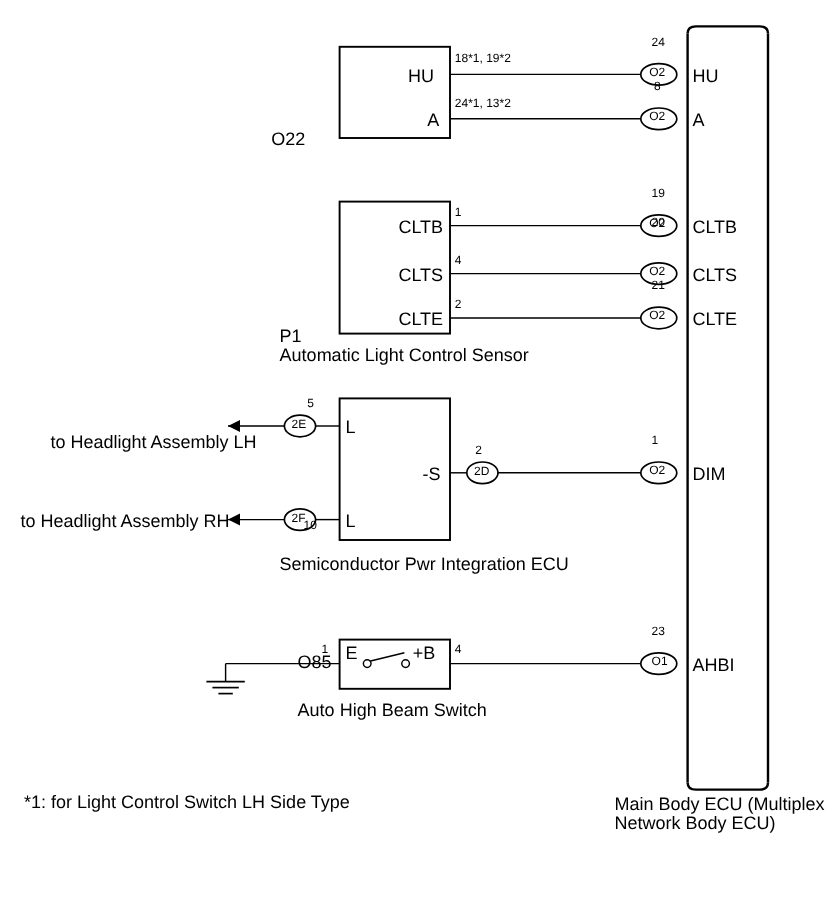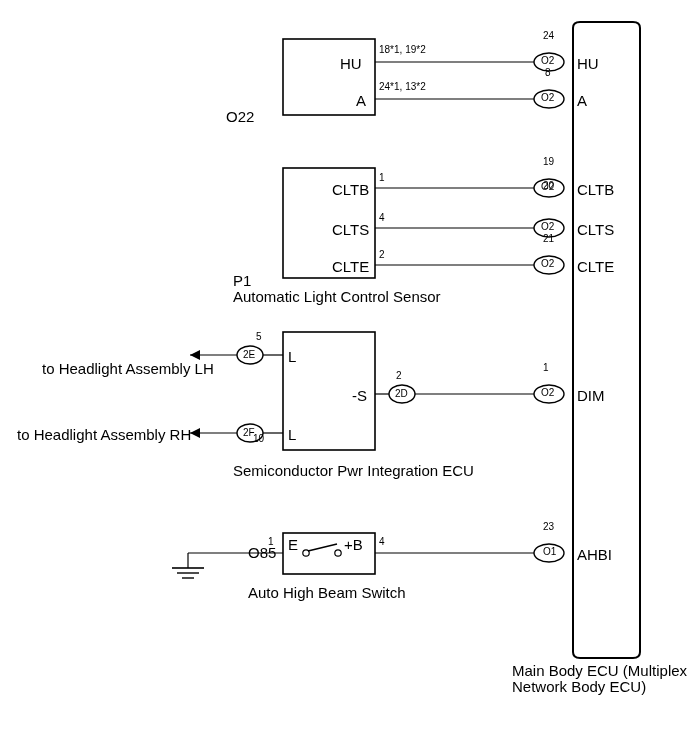--- a/index.html
+++ b/index.html
@@ -128,13 +128,14 @@
   <div class="lbl" style="left:248px;top:544px;">O85</div>
   <div class="lbl" style="left:248px;top:584px;">Auto High Beam Switch</div>
 
   <div class="lbl sm" style="left:543px;top:521px;">23</div>
   <div class="lbl sm" style="left:527px;top:546px;margin-left:16px;">O1</div>
   <div class="lbl" style="left:577px;top:546px;">AHBI</div>
 
   <div class="lbl" style="left:512px;top:662px;">Main Body ECU (Multiplex</div>
   <div class="lbl" style="left:512px;top:678px;">Network Body ECU)</div>
 
+  <div class="lbl" style="left:20px;top:660px;">*1: for Light Control Switch LH Side Type</div>
 </div>
 
 </body></html>

